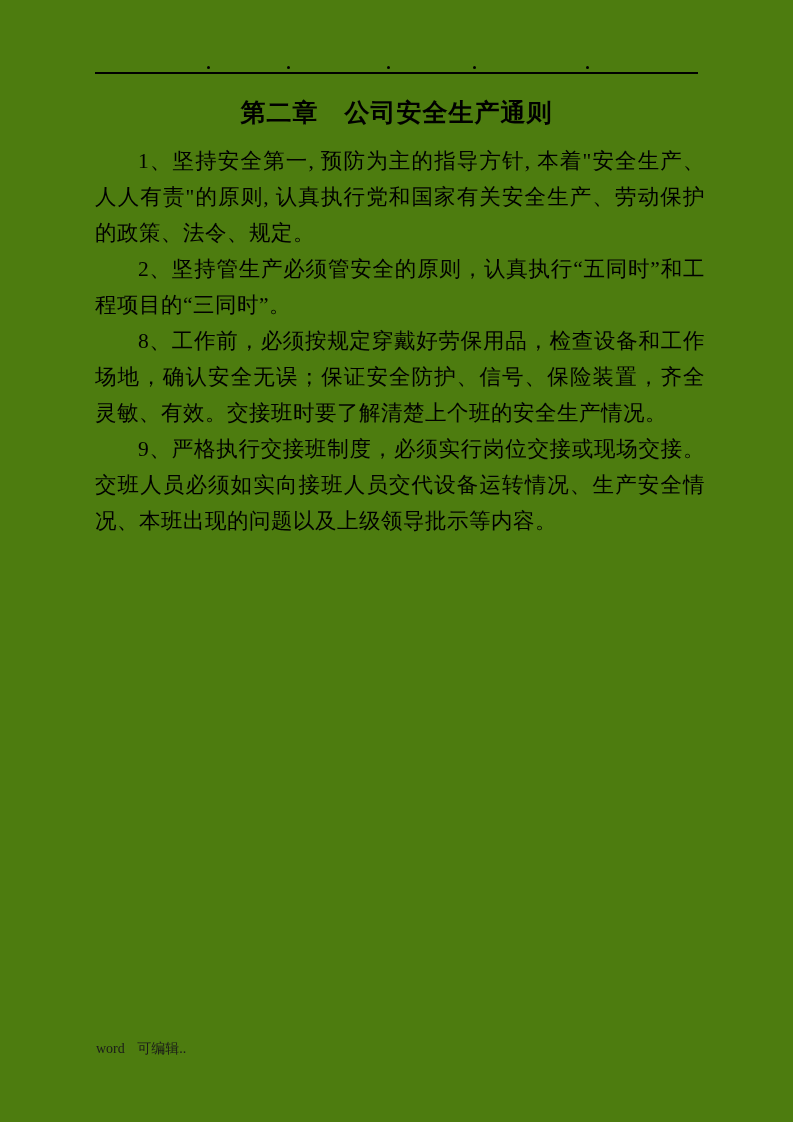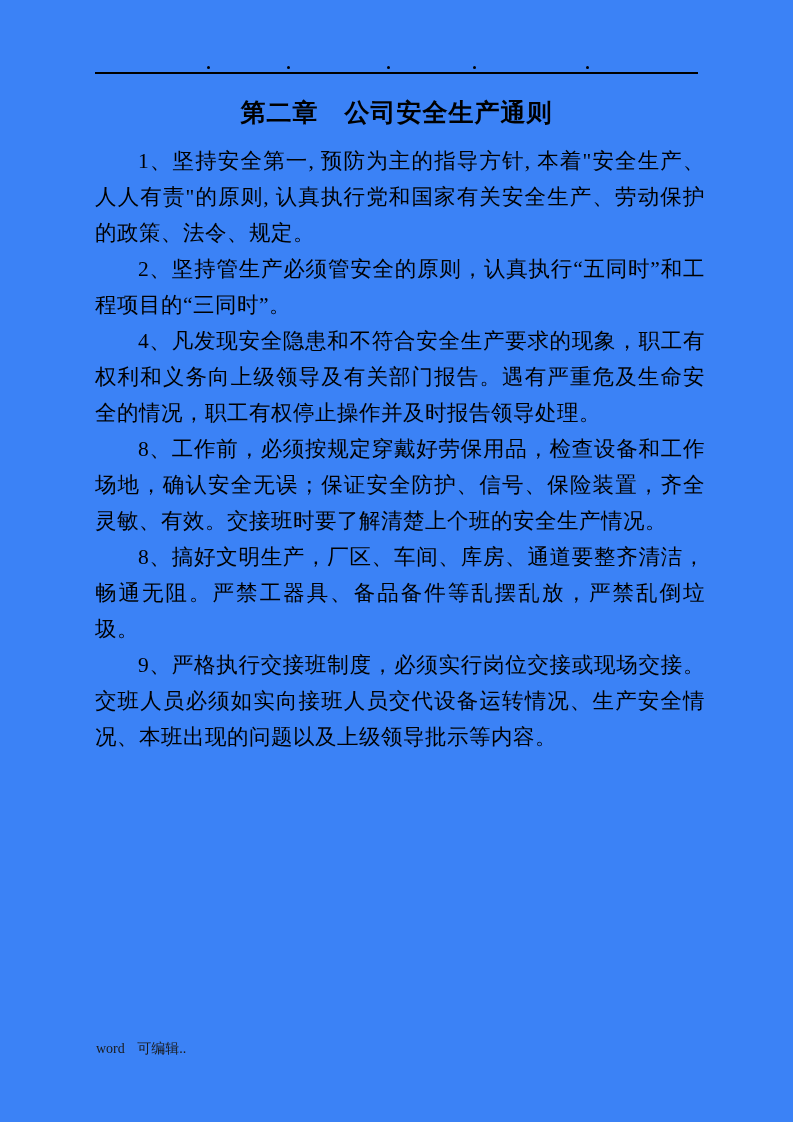--- a/index.html
+++ b/index.html
@@ -4,21 +4,21 @@
 <style>
   html, body {
     margin: 0;
     padding: 0;
     background: #ffffff;
   }
   .page {
     position: relative;
     width: 793px;
     height: 1122px;
-    background: #3b82f6;
+    background: #4d7c0f;
     overflow: hidden;
     font-family: "Liberation Serif", "DejaVu Serif", serif;
     color: #000000;
   }
   .header-rule {
     position: absolute;
     left: 95px;
     top: 72px;
     width: 603px;
     height: 2px;
@@ -82,23 +82,21 @@
   <span class="header-dot dot-2"></span>
   <span class="header-dot dot-3"></span>
   <span class="header-dot dot-4"></span>
   <span class="header-dot dot-5"></span>
 
   <h1 class="title">第二章　公司安全生产通则</h1>
 
   <div class="body-text">
     <p>1、坚持安全第一, 预防为主的指导方针, 本着"安全生产、人人有责"的原则, 认真执行党和国家有关安全生产、劳动保护的政策、法令、规定。</p>
     <p>2、坚持管生产必须管安全的原则，认真执行“五同时”和工程项目的“三同时”。</p>
-    <p>4、凡发现安全隐患和不符合安全生产要求的现象，职工有权利和义务向上级领导及有关部门报告。遇有严重危及生命安全的情况，职工有权停止操作并及时报告领导处理。</p>
     <p>8、工作前，必须按规定穿戴好劳保用品，检查设备和工作场地，确认安全无误；保证安全防护、信号、保险装置，齐全灵敏、有效。交接班时要了解清楚上个班的安全生产情况。</p>
-    <p>8、搞好文明生产，厂区、车间、库房、通道要整齐清洁，畅通无阻。严禁工器具、备品备件等乱摆乱放，严禁乱倒垃圾。</p>
     <p>9、严格执行交接班制度，必须实行岗位交接或现场交接。交班人员必须如实向接班人员交代设备运转情况、生产安全情况、本班出现的问题以及上级领导批示等内容。</p>
   </div>
 
   <div class="footer">
     <span class="word-label">word</span>
     <span>可编辑..</span>
   </div>
 
 </div>
 

